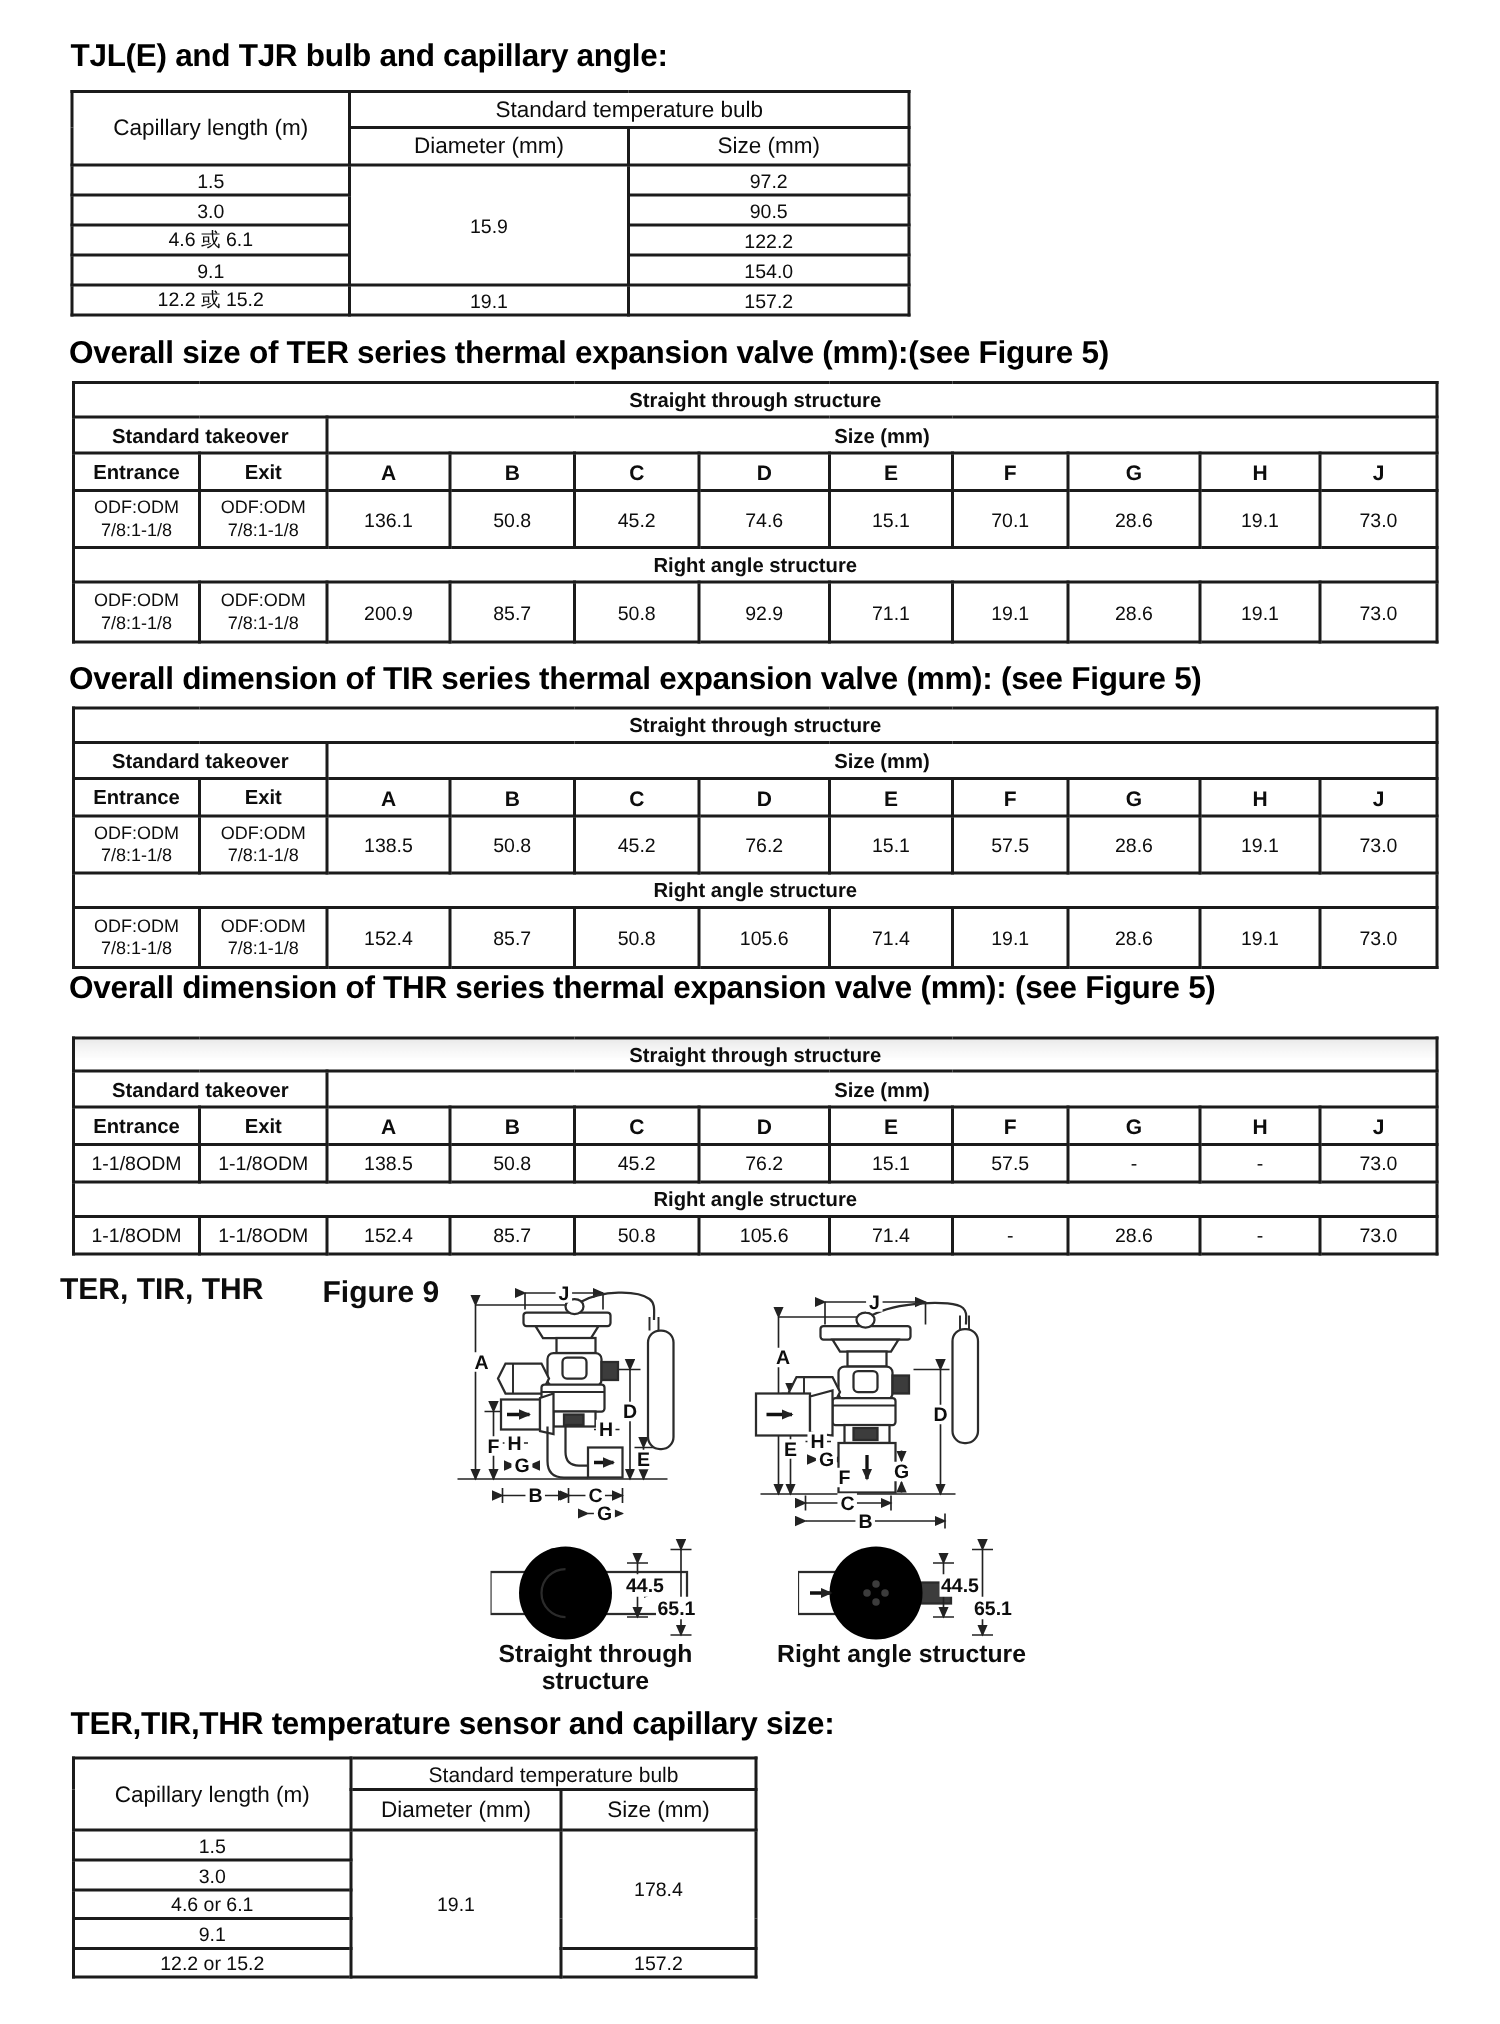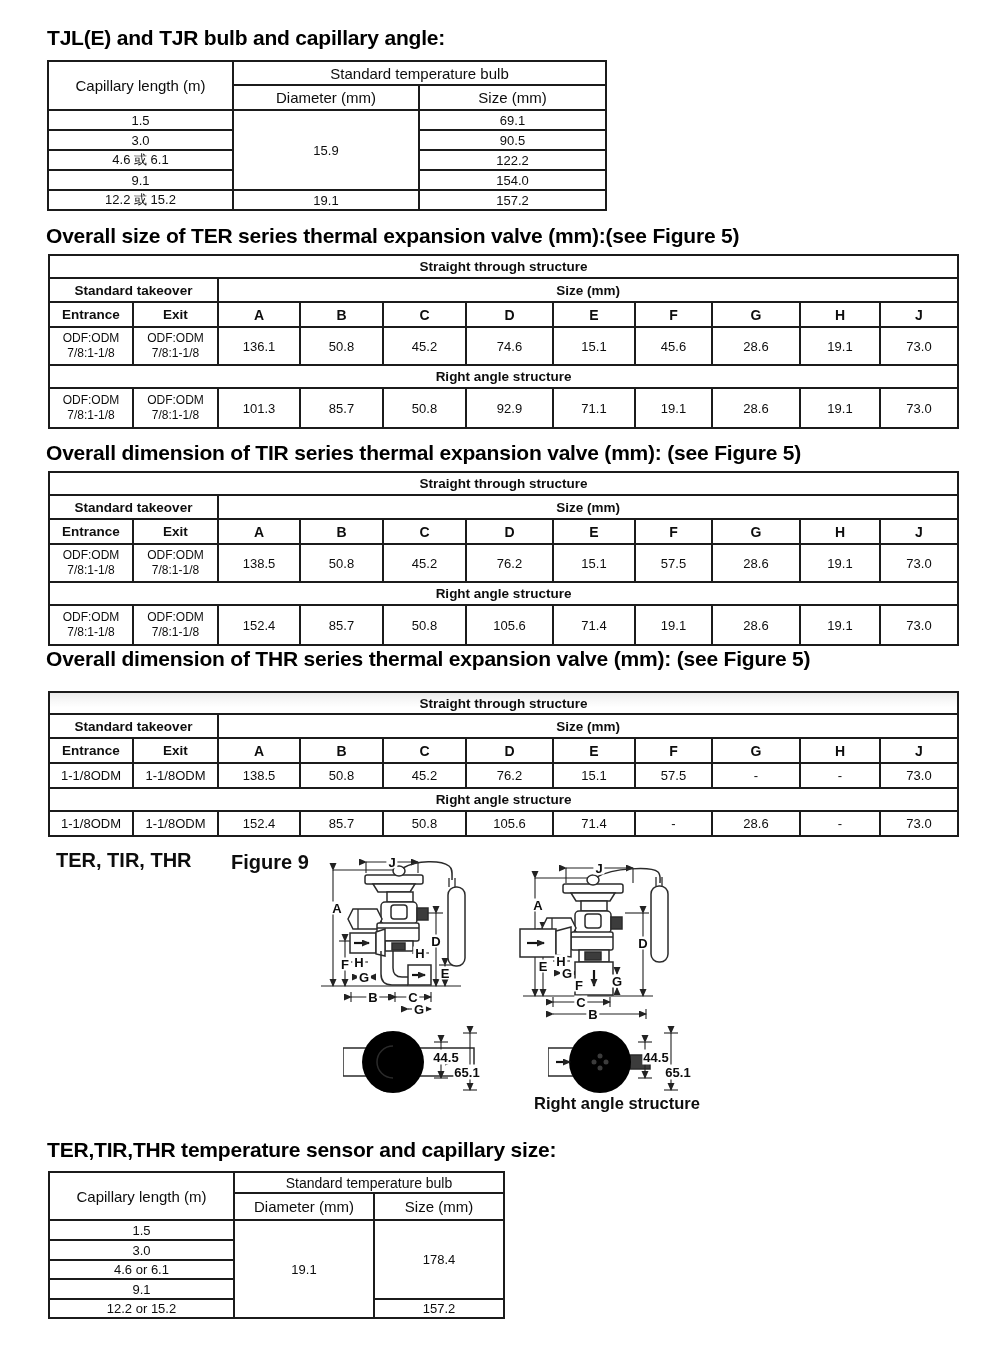--- a/index.html
+++ b/index.html
@@ -5,21 +5,21 @@
   html,body{margin:0;padding:0;background:#fff;}
   body{width:1000px;height:1349px;position:relative;font-family:"Liberation Sans",sans-serif;color:#0d0d0d;overflow:hidden;}
   .sec-title{position:absolute;font-weight:700;font-size:21px;letter-spacing:-0.2px;white-space:nowrap;color:#000;}
   table.dt{position:absolute;border-collapse:collapse;table-layout:fixed;background:#fff;}
   .dt td{border:2px solid #1b1b1b;text-align:center;vertical-align:middle;padding:0;font-size:13px;font-weight:400;overflow:hidden;}
   .h15 td, td.h15{font-size:15px;}
   td.bh{font-weight:700;font-size:13.5px;}
   td.lt{font-weight:700;font-size:14px;}
   td.odf{font-size:12px;line-height:1.25;white-space:pre-line;}
   td.wm{background:linear-gradient(180deg,rgba(125,125,125,0.16) 0%,rgba(160,160,160,0.08) 40%,rgba(255,255,255,0) 72%);}
-  .fig{position:absolute;left:48px;top:845px;width:920px;height:300px;}
+  .fig{position:absolute;left:32px;top:845px;width:920px;height:300px;}
   .fig-series{position:absolute;left:8px;top:4px;font-weight:700;font-size:20px;white-space:nowrap;}
   .fig-caption{position:absolute;left:183px;top:6px;font-weight:700;font-size:20px;white-space:nowrap;}
   .fig svg{position:absolute;}
   .dim line,.dim path{stroke:#222;stroke-width:1.1;fill:none;}
   .bodyg rect,.bodyg path,.bodyg ellipse{stroke:#2b2b2b;stroke-width:1.5;fill:#fff;}
   .bodyg line{stroke:#2b2b2b;stroke-width:1.3;}
   .bodyg .dark{fill:#3c3c3c;}
   .bodyg .nofill{fill:none;}
   .thin{stroke-width:1 !important;}
   .flow{stroke:#111 !important;stroke-width:2.2 !important;}
@@ -43,21 +43,21 @@
     <td rowspan="2" class="h15">Capillary length (m)</td>
     <td colspan="2" class="h15">Standard temperature bulb</td>
   </tr>
   <tr style="height:25px">
     <td class="h15">Diameter (mm)</td>
     <td class="h15">Size (mm)</td>
   </tr>
   <tr style="height:20px">
     <td>1.5</td>
     <td rowspan="4">15.9</td>
-    <td>69.1</td>
+    <td>97.2</td>
   </tr>
   <tr style="height:20px">
     <td>3.0</td>
     <td>90.5</td>
   </tr>
   <tr style="height:20px">
     <td>4.6 或 6.1</td>
     <td>122.2</td>
   </tr>
   <tr style="height:20px">
@@ -112,34 +112,34 @@
   <tr style="height:38px">
     <td class="odf">ODF:ODM
 7/8:1-1/8</td>
     <td class="odf">ODF:ODM
 7/8:1-1/8</td>
     <td>136.1</td>
     <td>50.8</td>
     <td>45.2</td>
     <td>74.6</td>
     <td>15.1</td>
-    <td>45.6</td>
+    <td>70.1</td>
     <td>28.6</td>
     <td>19.1</td>
     <td>73.0</td>
   </tr>
   <tr style="height:23px">
         <td colspan="11" class="bh">Right angle structure</td>
       </tr>
   <tr style="height:40px">
     <td class="odf">ODF:ODM
 7/8:1-1/8</td>
     <td class="odf">ODF:ODM
 7/8:1-1/8</td>
-    <td>101.3</td>
+    <td>200.9</td>
     <td>85.7</td>
     <td>50.8</td>
     <td>92.9</td>
     <td>71.1</td>
     <td>19.1</td>
     <td>28.6</td>
     <td>19.1</td>
     <td>73.0</td>
   </tr>
 </tbody>
@@ -474,20 +474,24 @@
   <span class="dl" style="left:531px;top:140px;">F</span>
   <span class="dl" style="left:569px;top:136px;">G</span>
   <span class="dl" style="left:533px;top:157px;">C</span>
   <span class="dl" style="left:545px;top:169px;">B</span>
 
   <span class="vw-num" style="left:398px;top:212px;">44.5</span>
   <span class="vw-num" style="left:419px;top:227px;">65.1</span>
   <span class="vw-num" style="left:608px;top:212px;">44.5</span>
   <span class="vw-num" style="left:630px;top:227px;">65.1</span>
 
+  <div class="cap" style="left:270px;top:249px;width:190px;">
+    <div>Straight through</div>
+    <div>structure</div>
+  </div>
   <div class="cap" style="left:453px;top:249px;width:232px;">Right angle structure</div>
 </div>
 
 <div class="sec-title" style="left:47px;top:1138px;">TER,TIR,THR temperature sensor and capillary size:</div>
 
 <table class="dt" style="left:48px;top:1171px;width:455px;">
   <colgroup>
       <col style="width:185px">
       <col style="width:140px">
       <col style="width:130px">

